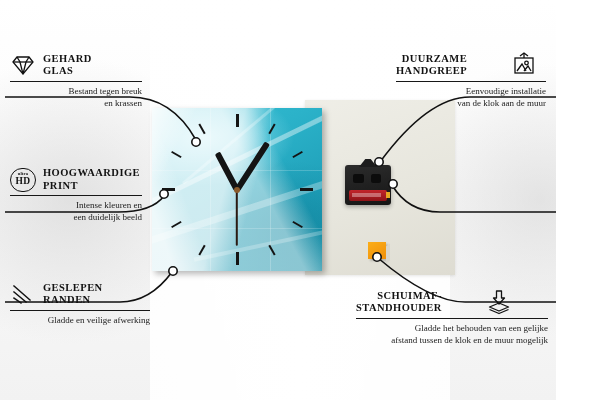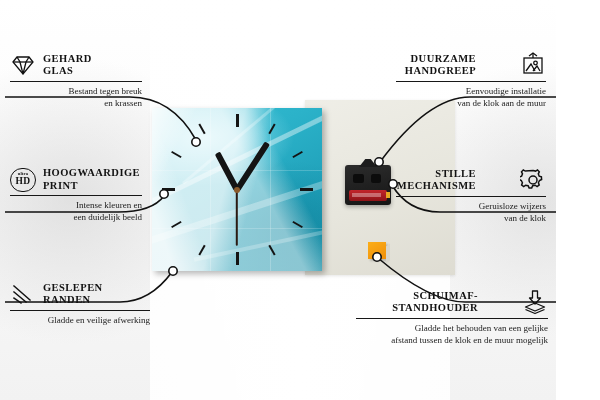--- a/index.html
+++ b/index.html
@@ -85,21 +85,21 @@
                 background:#d8d6cc; transform:skewY(-38deg); }
 
   
   .co{ position:absolute; }
   .co .head{ display:flex; align-items:center; gap:7px; }
   .co .title{ font-weight:bold; font-size:10.5px; letter-spacing:.45px; color:#121212; line-height:12.5px; text-transform:uppercase; }
   .co .rule{ height:1px; background:#171717; margin-top:3px; }
   .co .desc{ font-size:9px; line-height:11.5px; color:#1b1b1b; margin-top:4px; }
   .co.left .title{ text-align:left; }
   .co.left .desc{ text-align:right; }
-  .co.right .head{ justify-content:flex-end;gap:44px; }
+  .co.right .head{ justify-content:flex-start;gap:44px; }
   .co.right .title{ text-align:right; }
   .co.right .desc{ text-align:right; }
   .ico{ width:26px; height:26px; flex:0 0 26px; display:block; }
   .ico svg{ display:block; width:26px; height:26px; }
 
   .hdbox{
     width:24px; height:22px; border:1.6px solid #111; border-radius:12px;
     display:flex; flex-direction:column; align-items:center; justify-content:center;
     line-height:1; flex:0 0 24px;
   }
@@ -260,41 +260,20 @@
             </svg>
         </span>
       </div>
       <div class="rule"></div>
       <div class="desc">
         <span>Eenvoudige installatie</span><br>
         <span>van de klok aan de muur</span>
       </div>
     </div>
 
-    <div class="co right" style="right:10px; top:167px; width:150px;">
-      <div class="head">
-        <span class="title">
-          <span>STILLE</span><br>
-          <span>MECHANISME</span>
-        </span>
-        <span class="ico">
-          <svg viewBox="0 0 26 26">
-              <g fill="none" stroke="#111" stroke-width="1.5">
-            <path d="M13 3.5 l2.6 .6 1.9-1.2 1.8 1.9 -1 2 .9 2.4 2.2 .7 .2 2.6 -2.1 1 -1.1 2.3 .8 2.1 -2.1 1.6 -1.9-1.3 -2.5 .5 -1 2.2 -2.6 0 -1-2.2 -2.5-.5 -1.9 1.3 -2.1-1.6 .8-2.1 -1.1-2.3 -2.1-1 .2-2.6 2.2-.7 .9-2.4 -1-2 1.8-1.9 1.9 1.2z"></path>
-            <circle cx="13" cy="13" r="4"></circle>
-          </g>
-            </svg>
-        </span>
-      </div>
-      <div class="rule"></div>
-      <div class="desc">
-        <span>Geruisloze wijzers</span><br>
-        <span>van de klok</span>
-      </div>
-    </div>
 
     <div class="co right" style="right:8px; top:289px; width:192px;">
       <div class="head">
         <span class="title">
           <span>SCHUIMAF-</span><br>
           <span>STANDHOUDER</span>
         </span>
         <span class="ico">
           <svg viewBox="0 0 26 26">
               <g fill="none" stroke="#111" stroke-width="1.3" stroke-linejoin="round">

